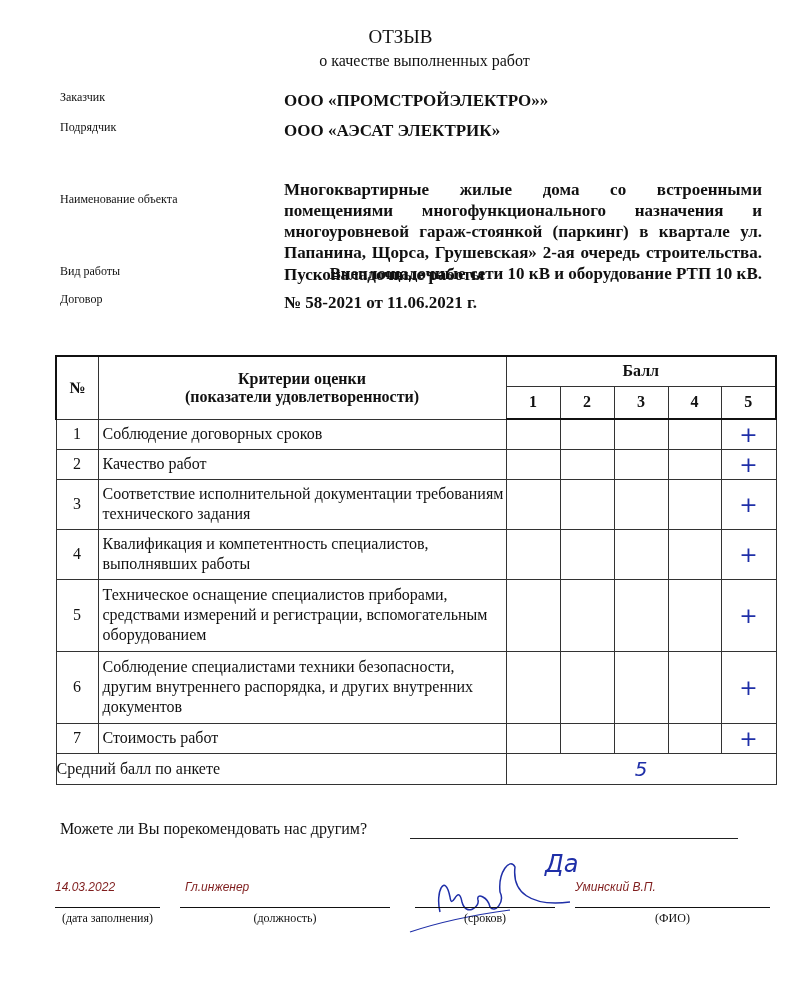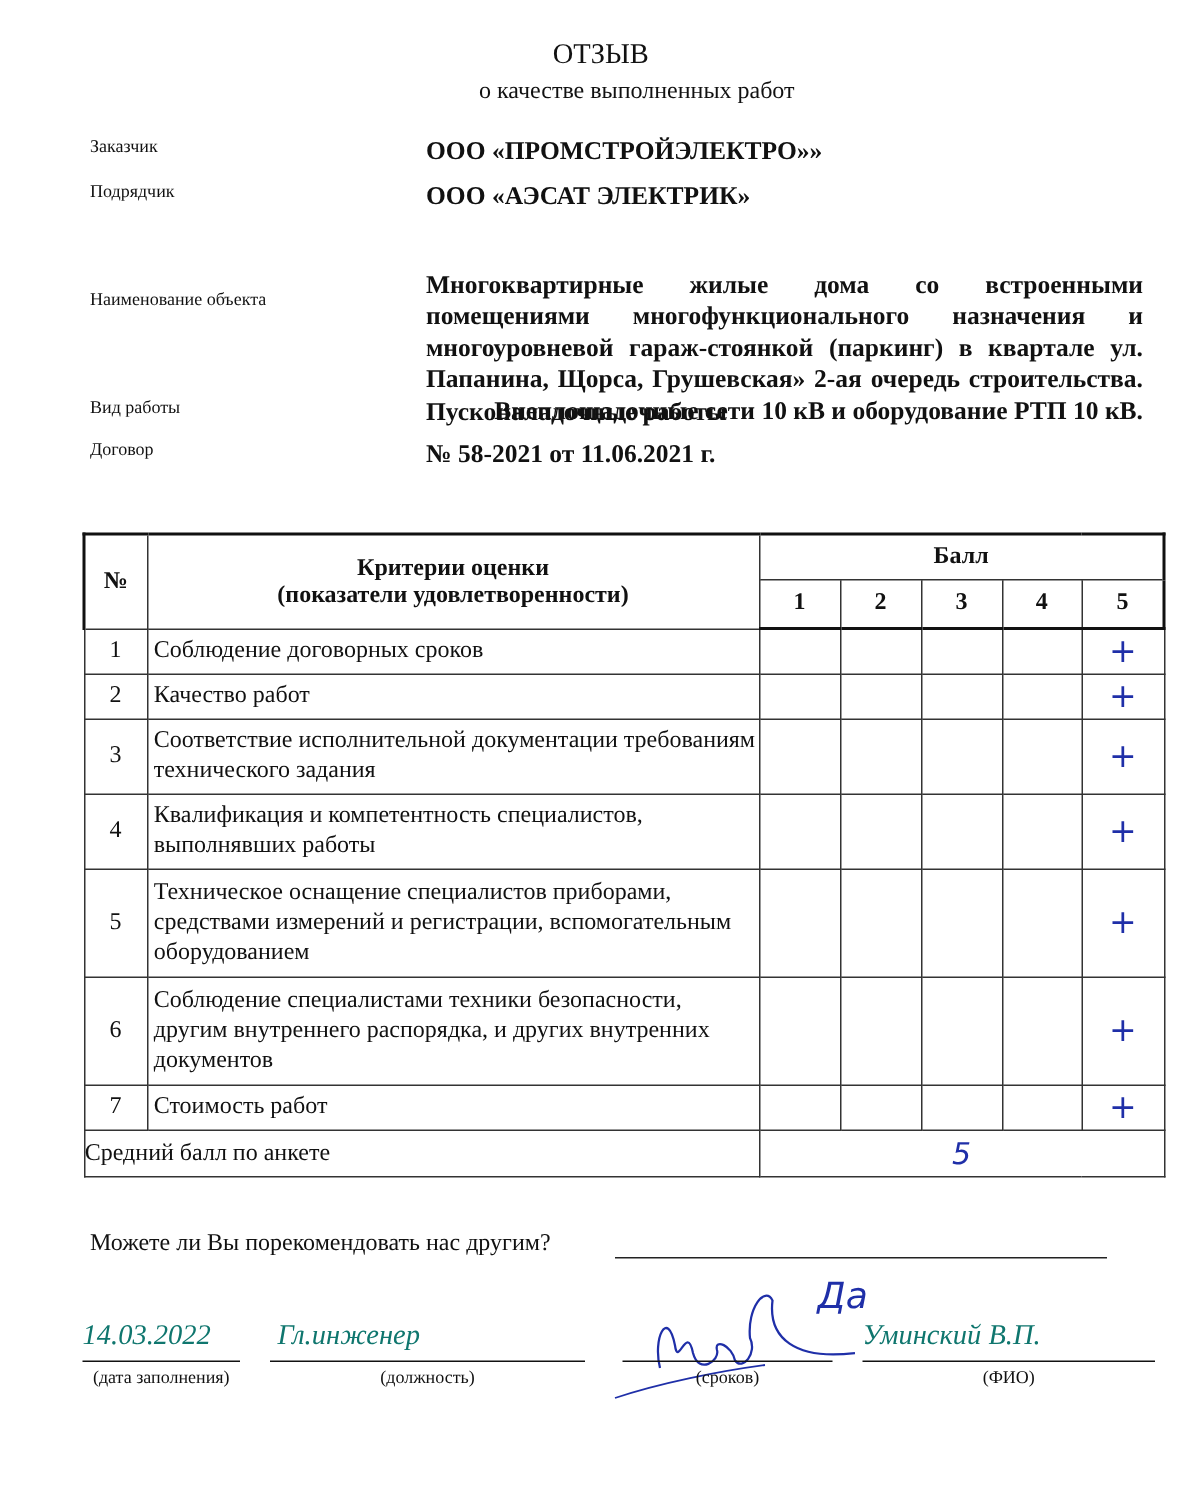--- a/index.html
+++ b/index.html
@@ -26,21 +26,21 @@
   table.grid .outer-top td { border-top: 2px solid #111; }
   .hw { color: #1f2fa8; font-family: "DejaVu Sans", sans-serif; }
   .plus { text-align: center; font-size: 22px; color: #1f2fa8; font-family: "DejaVu Sans", sans-serif; }
 
   .q { left: 60px; top: 820px; font-size: 16px; }
   .qline { left: 410px; top: 838px; width: 328px; border-bottom: 1px solid #222; height: 0; }
   .ans { left: 545px; top: 810px; font-size: 24px; font-style: italic; margin-top: 40px; }
 
   .sigline { top: 907px; height: 0; border-bottom: 1.5px solid #111; }
   .caption { top: 911px; font-size: 12px; text-align: center; }
-  .hwtext { font-size: 19px; font-style: italic; color: #0f766e; font-family: Liberation Serif, serif; }
+  .hwtext { font-size: 12px; font-style: italic; color: #7f1d1d; font-family: Liberation Sans, sans-serif; }
 </style>
 </head>
 <body>
 
 <div class="abs title" id="t1">ОТЗЫВ</div>
 <div class="abs title" id="t2">о качестве выполненных работ</div>
 
 <div class="abs lbl" style="top:90px">Заказчик</div>
 <div class="abs val" style="top:90px">ООО «ПРОМСТРОЙЭЛЕКТРО»»</div>
 

